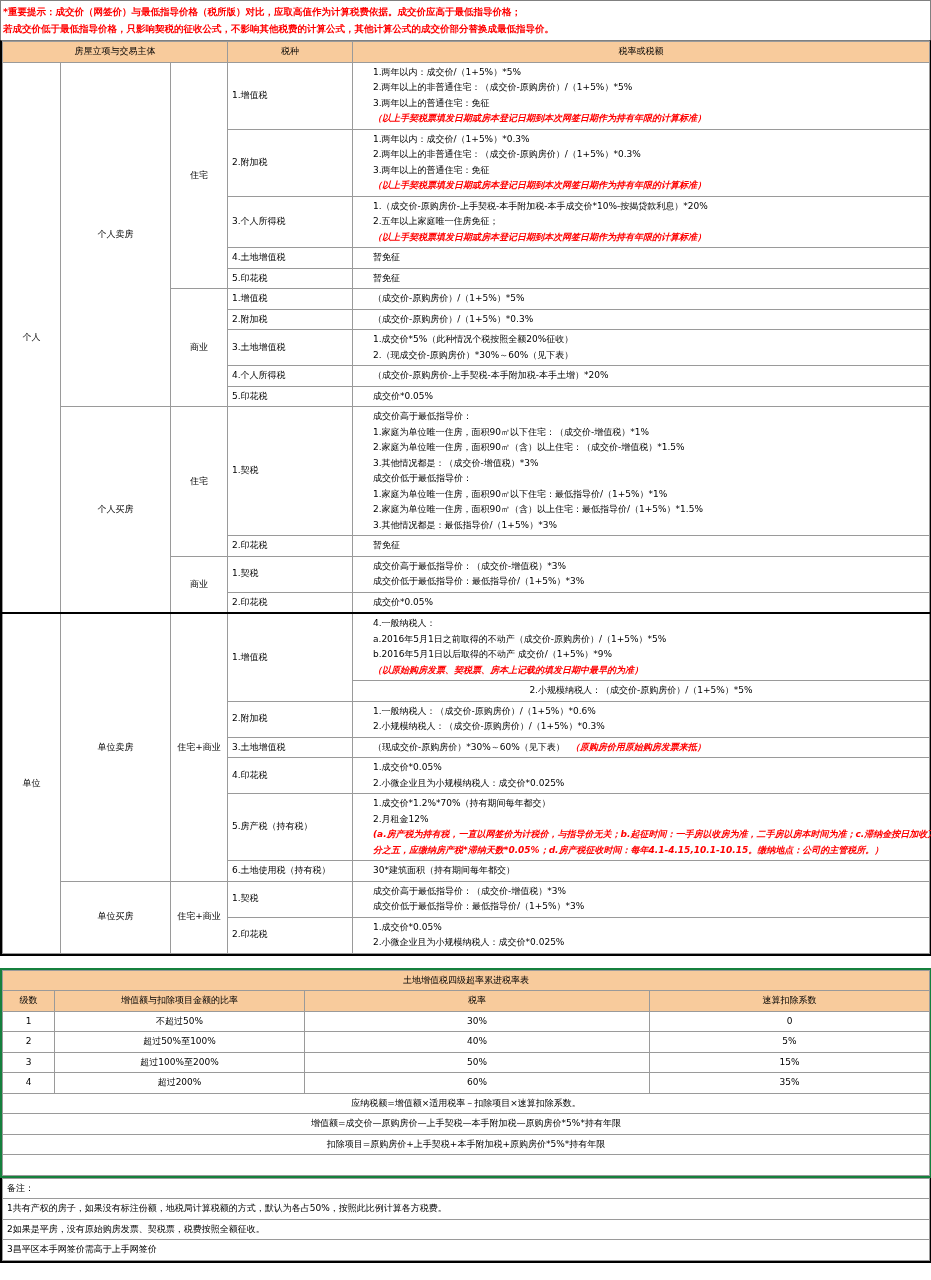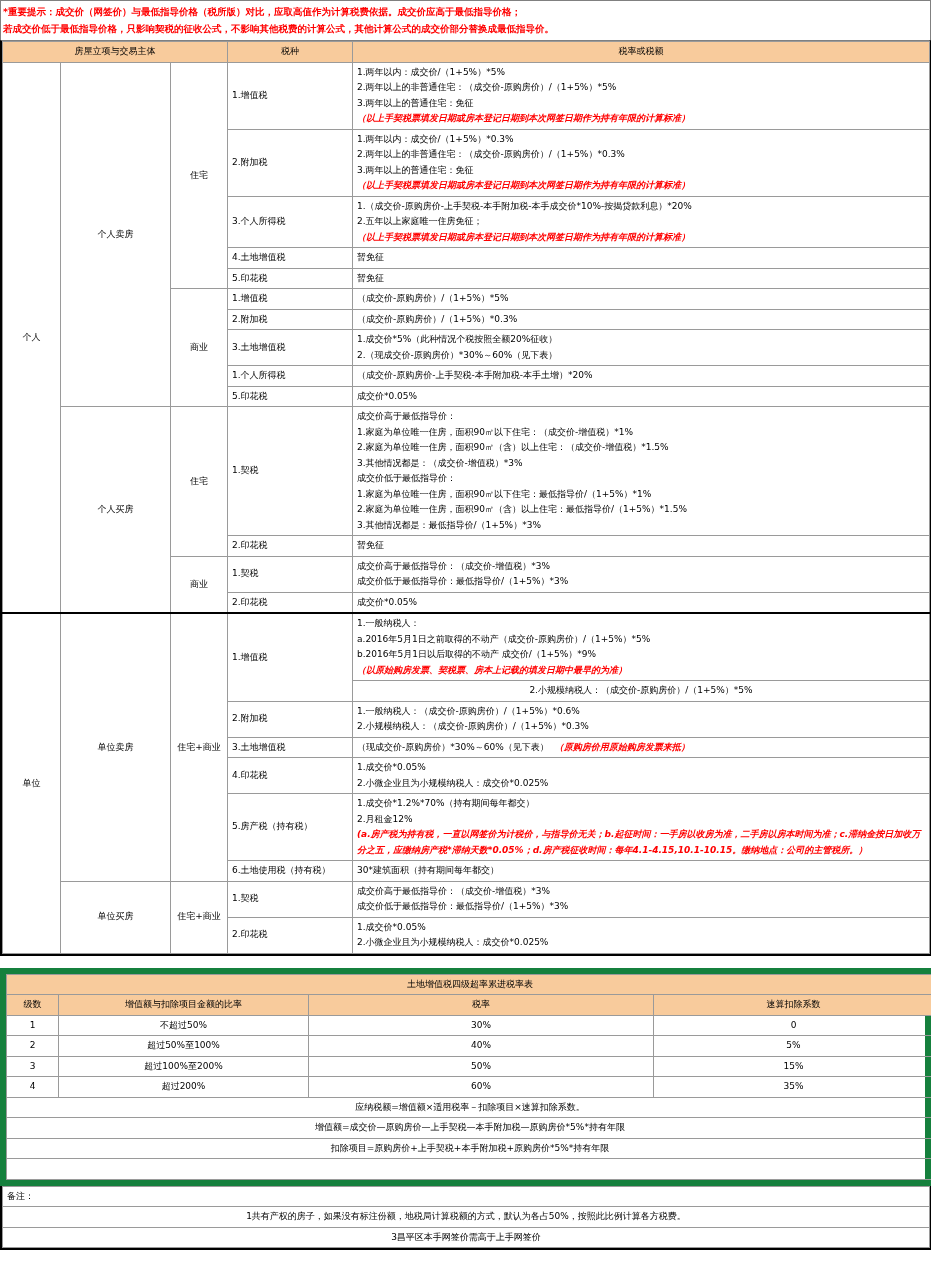--- a/index.html
+++ b/index.html
@@ -48,41 +48,41 @@
   }
   .hdr {
     background: #f8cb9c;
     text-align: center;
     font-weight: bold;
     font-size: 9.5px;
     height: 19px;
     padding: 1px 2px;
   }
   .red { color: #ff0000; font-weight: bold; font-style: italic; }
-  .ln { display: block; white-space: nowrap; }
+  .ln { display: block; white-space: nowrap; margin-left: 16px; }
   .thickb { border-bottom: 2px solid #000000 !important; }
   .thickt { border-top: 2px solid #000000 !important; }
 
   
   .mainwrap { border: 2px solid #000000; border-top: 1px solid #808080; }
   .mainwrap table.grid { width: 927px; }
 
   
   td.vgroup {
     text-align: center;
     font-weight: bold;
     font-size: 10px;
   }
   td.taxname { font-size: 9px; }
 
   
   .gap { height: 12px; background: #ffffff; }
 
   
-  .lvatwrap { border: 6px solid #15803d; }
+  .lvatwrap { border: 2px solid #15803d; }
   .lvatwrap table.grid { width: 927px; }
   .lvat-title {
     background: #f8cb9c;
     text-align: center;
     font-weight: bold;
     font-size: 10px;
     height: 19px;
   }
   .lvat-head {
     background: #f8cb9c;
@@ -93,21 +93,21 @@
     margin-top: 19px;
   }
   td.lvat-cell { text-align: center; font-weight: bold; height: 18px; }
   td.formula { text-align: center; height: 18px; }
   td.blankrow { height: 15px; border-left: none; border-right: none; }
 
   
   .noteswrap { border: 2px solid #000000; border-top: none; }
   .noteswrap table.grid { width: 927px; }
   td.note-label { text-align: left; height: 18px; border-left: none; border-right: none;}
-  td.note-item { text-align: center; height: 18px; padding-left: 14px; }
+  td.note-item { text-align: left; height: 18px; padding-left: 14px; }
 </style>
 </head>
 <body>
 
 <div class="page">
 
   <div class="warn-banner">
     <span class="warn-line">*重要提示：成交价（网签价）与最低指导价格（税所版）对比，应取高值作为计算税费依据。成交价应高于最低指导价格；</span>
     <span class="warn-line">若成交价低于最低指导价格，只影响契税的征收公式，不影响其他税费的计算公式，其他计算公式的成交价部分替换成最低指导价。</span>
   </div>
@@ -186,21 +186,21 @@
             </td>
       </tr>
       <tr>
         <td class="taxname">3.土地增值税</td>
         <td>
           <span class="ln">1.成交价*5%（此种情况个税按照全额20%征收）</span>
           <span class="ln">2.（现成交价-原购房价）*30%～60%（见下表）</span>
         </td>
       </tr>
       <tr>
-        <td class="taxname">1.个人所得税</td>
+        <td class="taxname">4.个人所得税</td>
         <td>
               <span class="ln">（成交价-原购房价-上手契税-本手附加税-本手土增）*20%</span>
             </td>
       </tr>
       <tr>
         <td class="taxname">5.印花税</td>
         <td>
               <span class="ln">成交价*0.05%</span>
             </td>
       </tr>
@@ -240,21 +240,21 @@
               <span class="ln">成交价*0.05%</span>
             </td>
       </tr>
 
       <tr>
         <td class="vgroup thickt" rowspan="8">单位</td>
         <td class="vgroup thickt" rowspan="6">单位卖房</td>
         <td class="vgroup thickt" rowspan="6">住宅+商业</td>
         <td class="taxname thickt">1.增值税</td>
         <td class="thickt">
-          <span class="ln">1.一般纳税人：</span>
+          <span class="ln">4.一般纳税人：</span>
           <span class="ln">a.2016年5月1日之前取得的不动产（成交价-原购房价）/（1+5%）*5%</span>
           <span class="ln">b.2016年5月1日以后取得的不动产 成交价/（1+5%）*9%</span>
           <span class="ln red">（以原始购房发票、契税票、房本上记载的填发日期中最早的为准）</span>
           <span class="ln" style="border-top:1px solid #9a9a9a;margin:2px -4px 0;padding:2px 4px 0;text-align:center;">2.小规模纳税人：（成交价-原购房价）/（1+5%）*5%</span>
         </td>
       </tr>
       <tr>
         <td class="taxname">2.附加税</td>
         <td>
           <span class="ln">1.一般纳税人：（成交价-原购房价）/（1+5%）*0.6%</span>
@@ -377,20 +377,23 @@
           <col style="width:927px">
         </colgroup>
     <tbody>
       <tr>
         <td class="note-label">备注：</td>
       </tr>
       <tr>
         <td class="note-item">1共有产权的房子，如果没有标注份额，地税局计算税额的方式，默认为各占50%，按照此比例计算各方税费。</td>
       </tr>
       <tr>
+        <td class="note-item">2如果是平房，没有原始购房发票、契税票，税费按照全额征收。</td>
+      </tr>
+      <tr>
         <td class="note-item">3昌平区本手网签价需高于上手网签价</td>
       </tr>
 
     </tbody>
   </table>
   </div>
 
 </div>
 
 </body></html>

